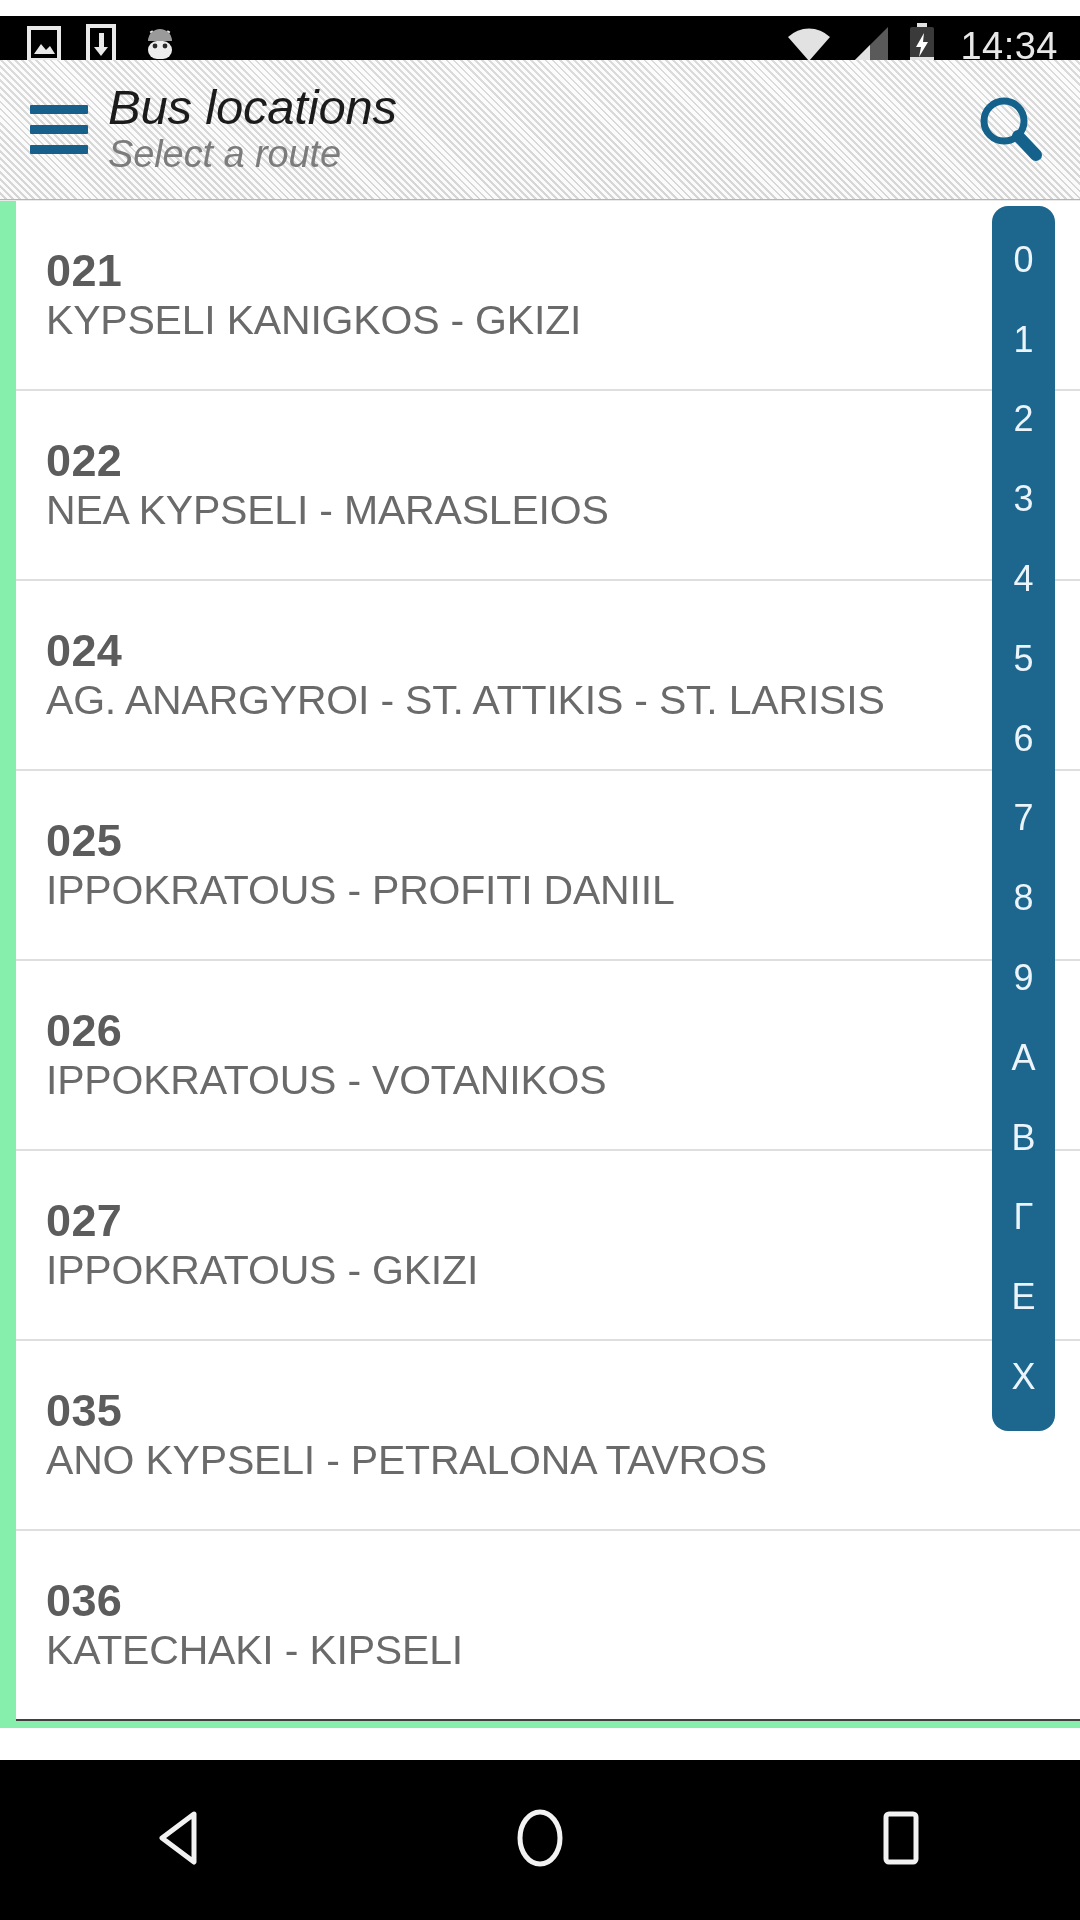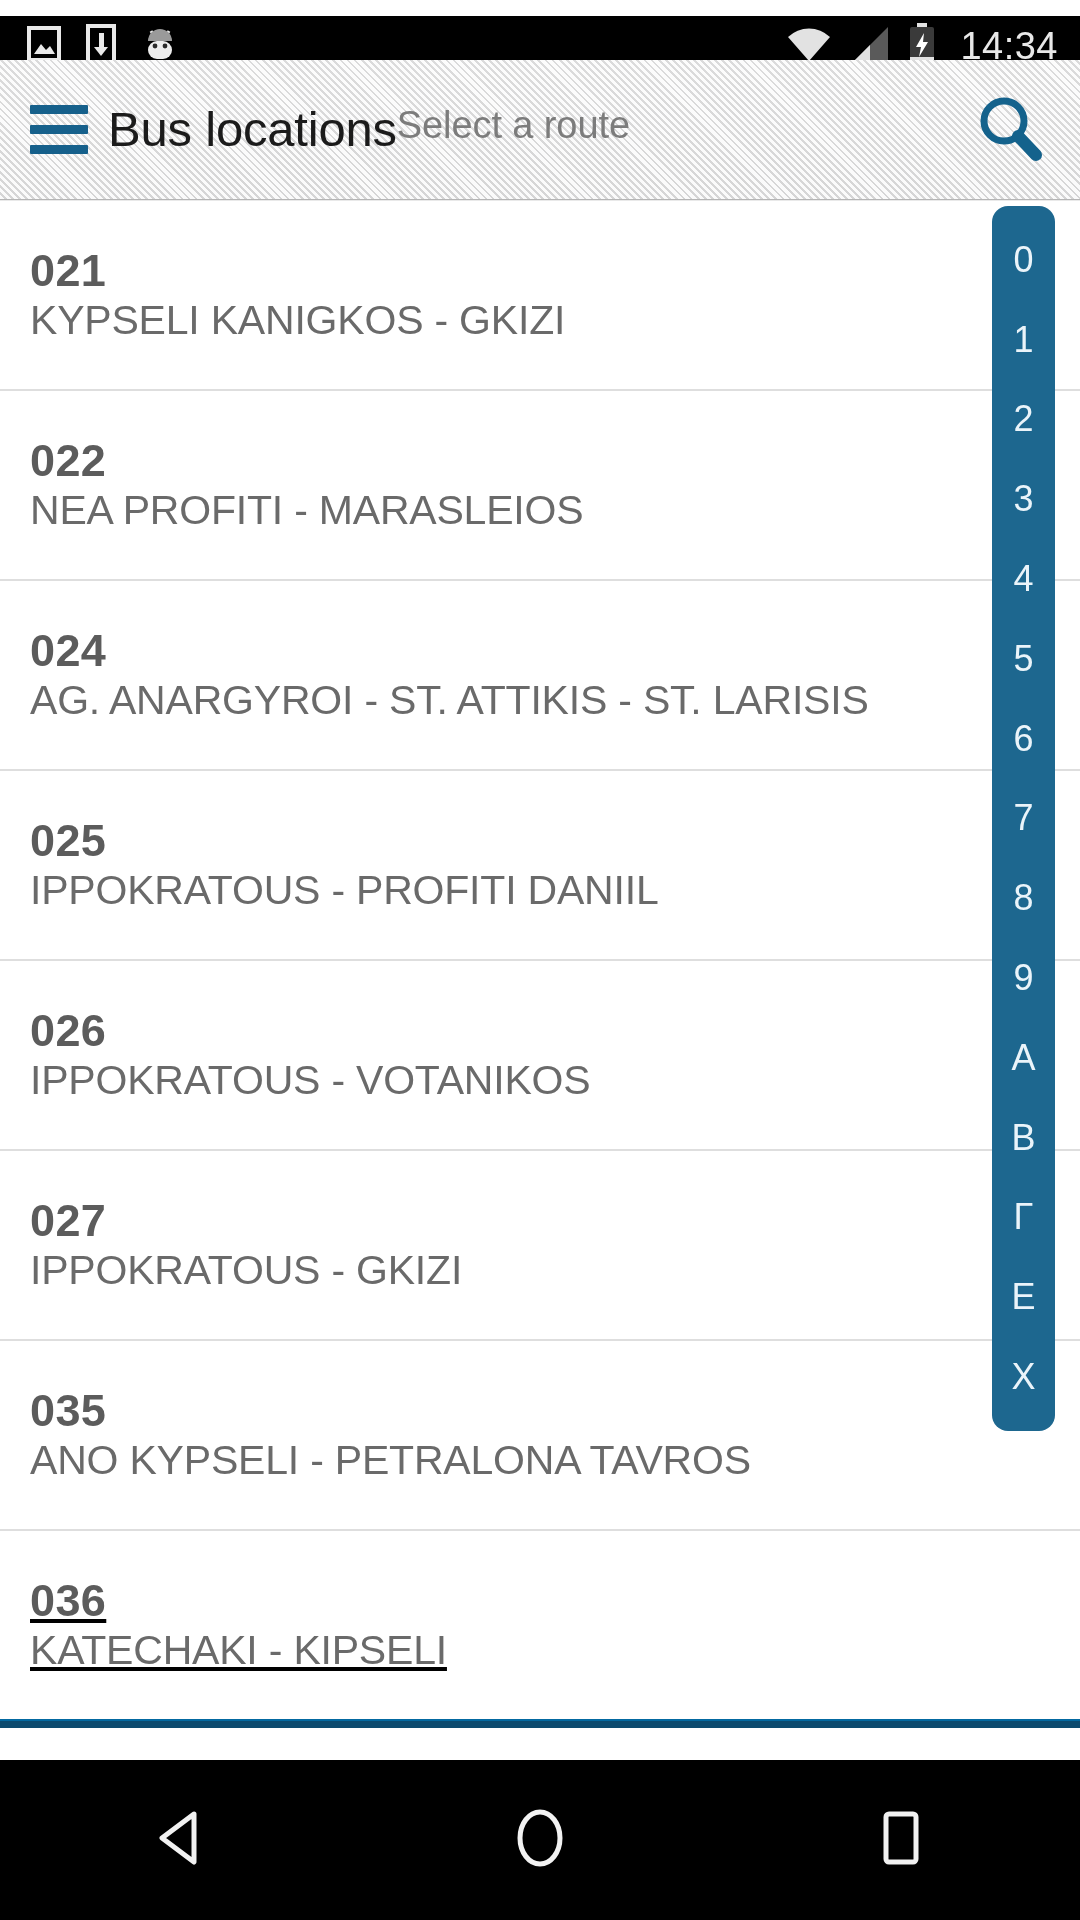--- a/index.html
+++ b/index.html
@@ -38,45 +38,45 @@
   .actionbar::after{
     content:""; position:absolute; left:0; right:0; bottom:-7px; height:7px;
     background:linear-gradient(to bottom, rgba(0,0,0,0.11), rgba(0,0,0,0));
     pointer-events:none;
   }
   .drawer-btn{
     width:108px; height:140px; display:flex; flex-direction:column;
     align-items:center; justify-content:center; gap:11px; padding-left:10px;
   }
   .drawer-bar{ width:58px; height:9px; background:#16608b; border-radius:1px; }
-  .titles{ display:flex; justify-content:center; }
+  .titles{ display:flex; flex-direction:column; justify-content:center;font-style:italic; }
   .ab-title{
     font-size:49px; color:#1b1b1b; line-height:1.04; font-weight:400;
     letter-spacing:-0.2px;
   }
   .ab-subtitle{
     font-size:38px; color:#7c7c7c; line-height:1.15; 
     letter-spacing:-0.1px;
   }
   .search-btn{
     margin-left:auto; width:140px; height:140px;
     display:flex; align-items:center; justify-content:center;
   }
 
   
   .list{
     position:absolute; top:201px; left:0; width:1080px; height:1527px;
-    background:#0c4a6e; overflow:hidden;
+    background:#86efac; overflow:hidden;padding-left:16px;
   }
   .row{
     position:relative; height:190px; padding:0 30px;
     display:flex; flex-direction:column; justify-content:center;
     border-bottom:2px solid #dedede; background:#fff;
   }
-  .row:last-child{ border-bottom:2px solid #0369a1;text-decoration:underline; }
+  .row:last-child{ border-bottom:2px solid #404040; }
   .row-code{
     font-size:45px; font-weight:bold; color:#5c5c5c; letter-spacing:0.4px;
     line-height:1.0; margin-bottom:6px;
   }
   .row-name{
     font-size:41px; color:#6a6a6a; line-height:1.05; letter-spacing:-0.2px;
   }
 
   
   .fastscroll{
@@ -172,21 +172,21 @@
     </div>
   </div>
 
   <div class="list">
     <div class="row">
       <div class="row-code">021</div>
       <div class="row-name">KYPSELI KANIGKOS - GKIZI</div>
     </div>
     <div class="row">
       <div class="row-code">022</div>
-      <div class="row-name">NEA PROFITI - MARASLEIOS</div>
+      <div class="row-name">NEA KYPSELI - MARASLEIOS</div>
     </div>
     <div class="row">
       <div class="row-code">024</div>
       <div class="row-name">AG. ANARGYROI - ST. ATTIKIS - ST. LARISIS</div>
     </div>
     <div class="row">
       <div class="row-code">025</div>
       <div class="row-name">IPPOKRATOUS - PROFITI DANIIL</div>
     </div>
     <div class="row">

